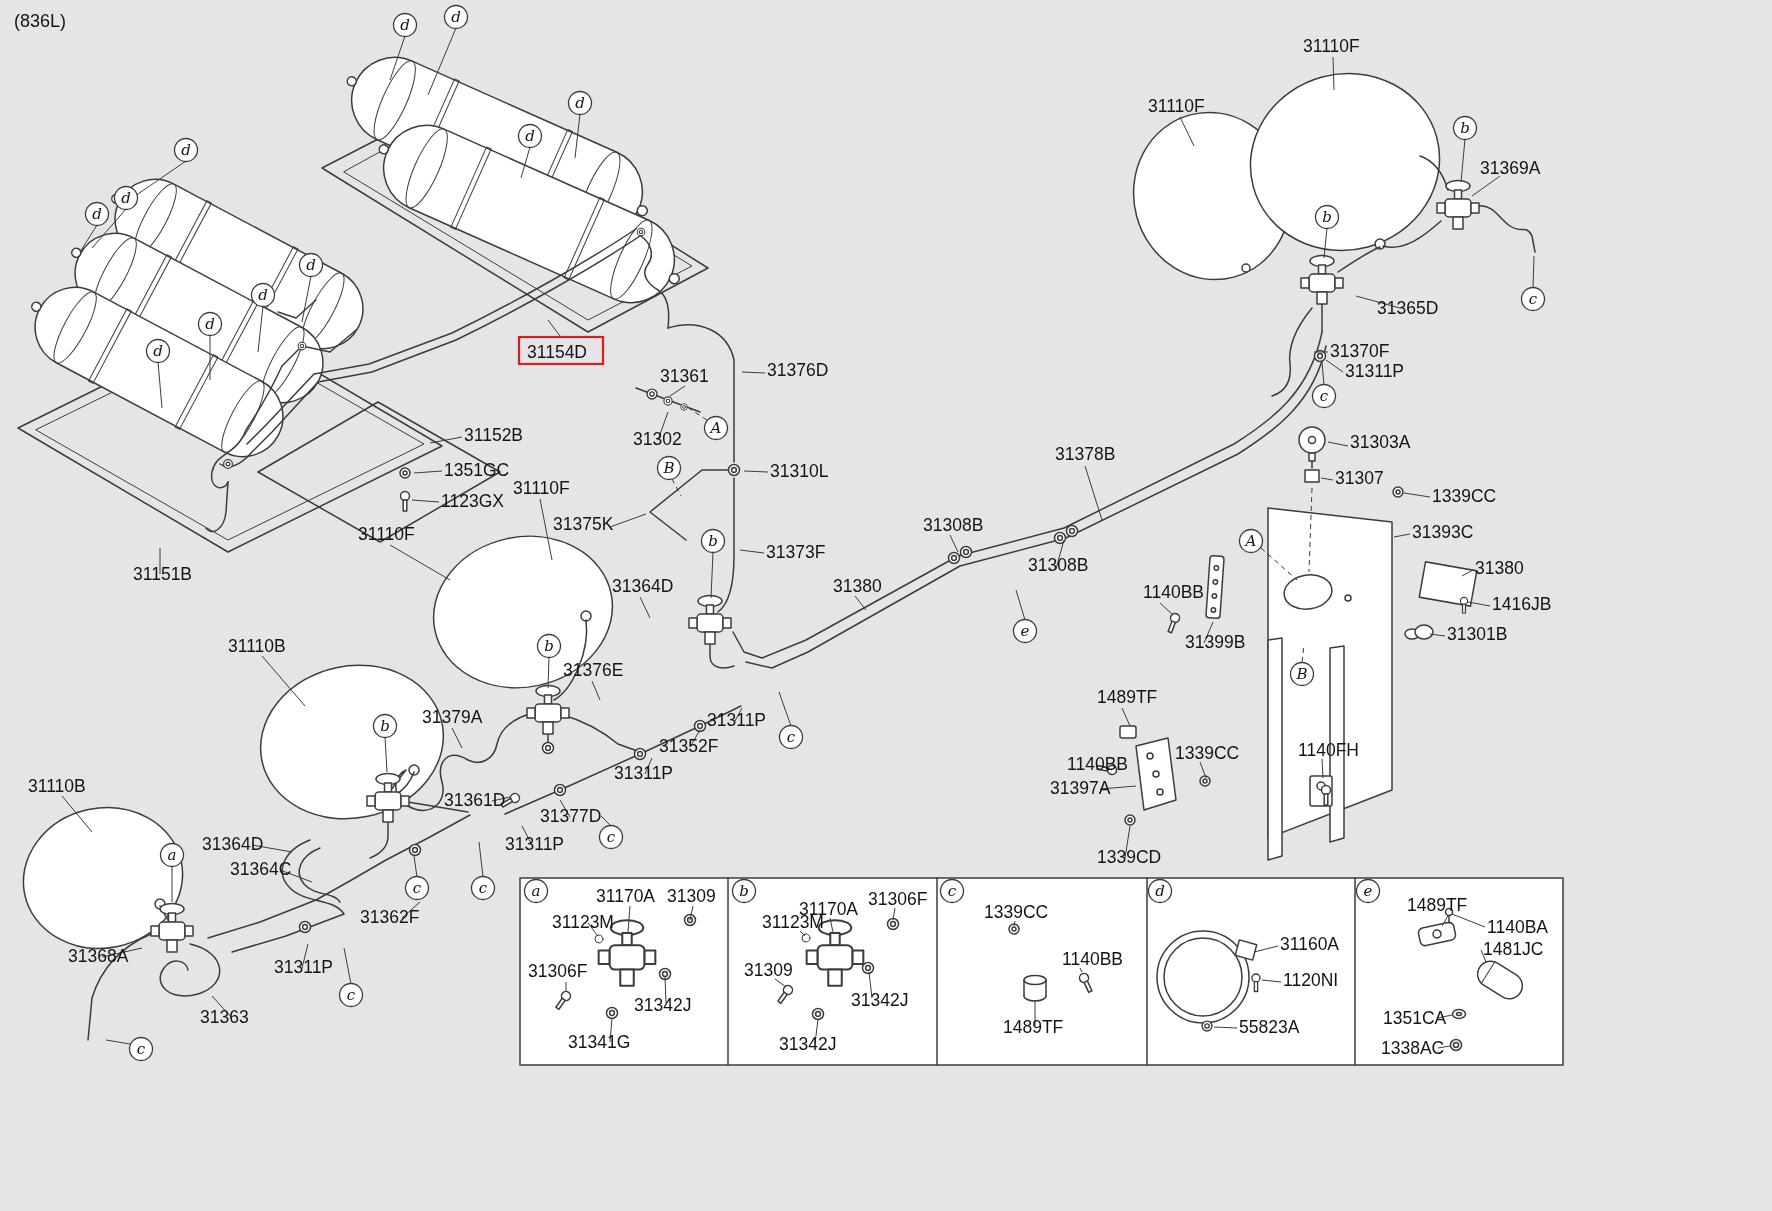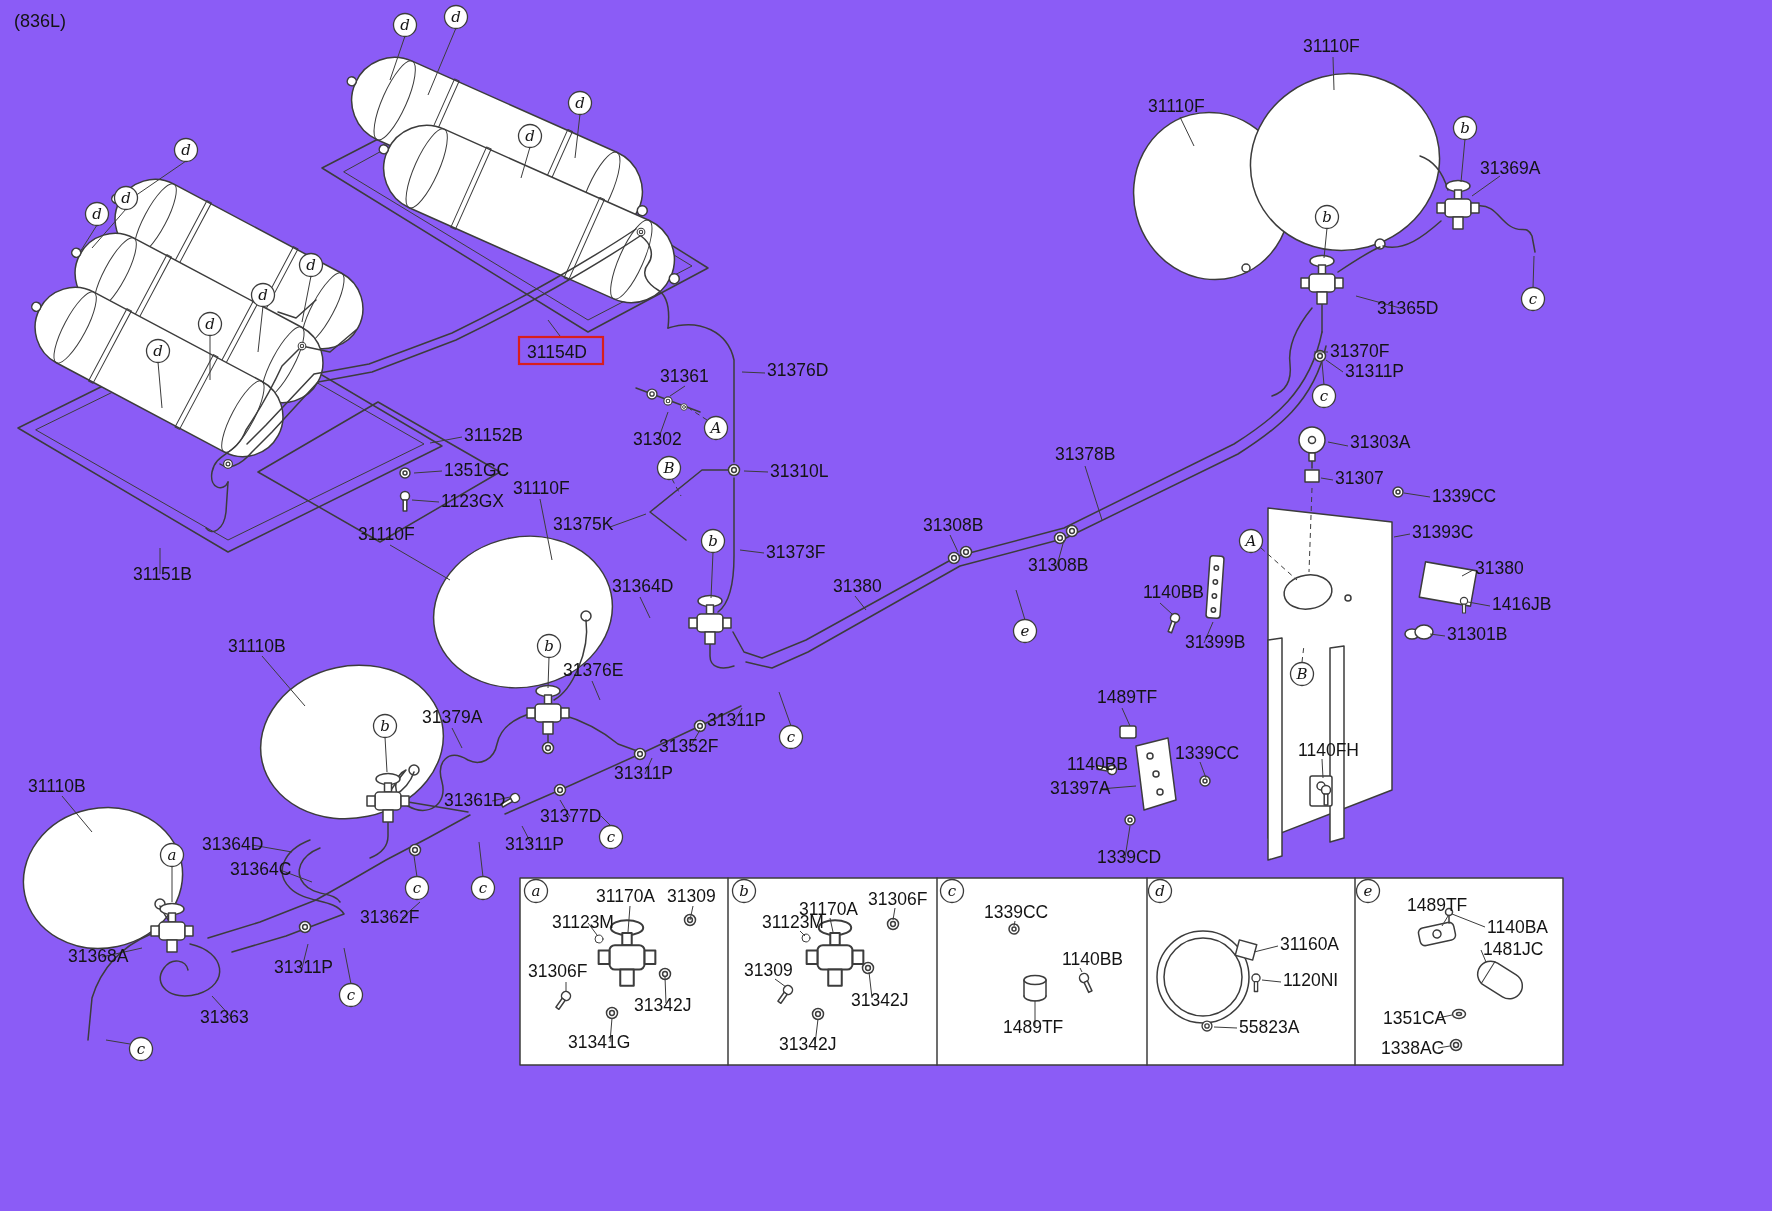--- a/index.html
+++ b/index.html
@@ -1,16 +1,16 @@
 <!DOCTYPE html>
 <html><head>
 <meta charset="utf-8">
 <style>
   html,body{margin:0;padding:0;background:#ffffff;}
-  .stage{position:relative;width:1772px;height:1211px;background:#8b5cf6;
+  .stage{position:relative;width:1772px;height:1211px;background:#e5e5e5;
          font-family:"Liberation Sans",sans-serif;overflow:hidden;}
   svg{display:block;}
   .art{stroke:#3c3c3c;fill:none;stroke-width:1.5;stroke-linecap:round;stroke-linejoin:round;}
   .thin{stroke-width:1;}
   .leader{stroke:#3c3c3c;stroke-width:1;fill:none;}
   .dashed{stroke:#3c3c3c;stroke-width:1;fill:none;stroke-dasharray:5 4;}
   .part-label{font-family:"Liberation Sans",sans-serif;font-size:17.5px;fill:#141414;}
   .corner-tag{font-family:"Liberation Sans",sans-serif;font-size:18px;fill:#141414;}
   .callout-letter{font-family:"DejaVu Serif",serif;font-style:italic;font-size:15px;fill:#141414;}
 </style>

